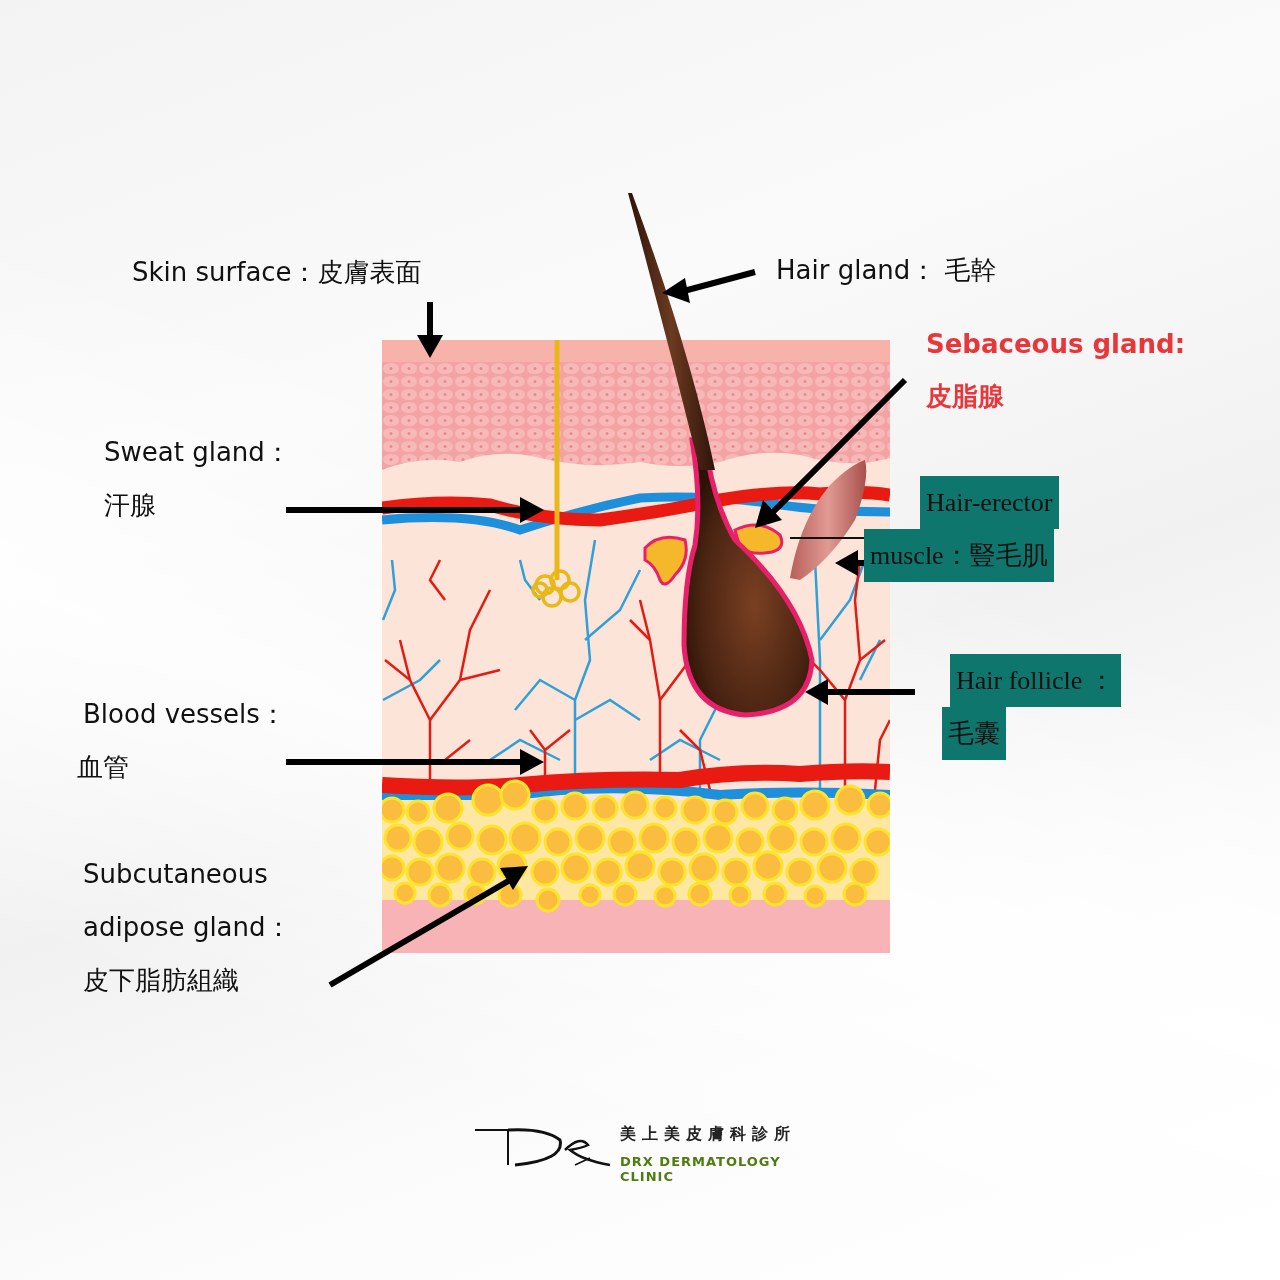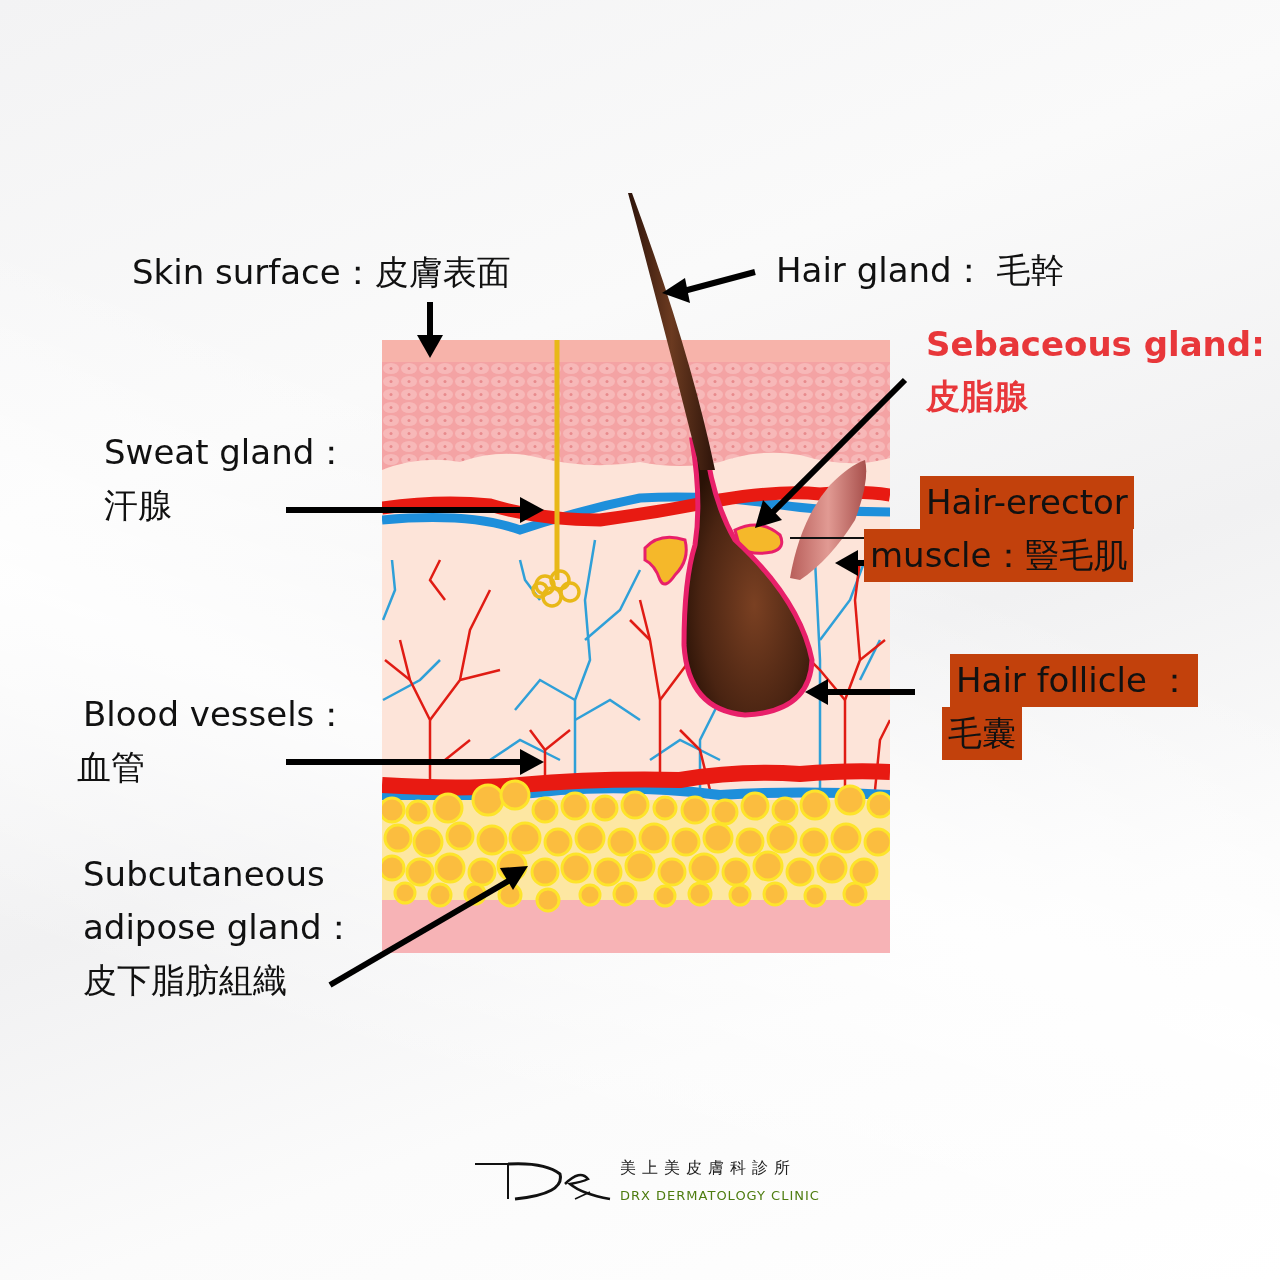--- a/index.html
+++ b/index.html
@@ -2,24 +2,24 @@
 <html><head>
 <meta charset="utf-8">
 <style>
   html,body{margin:0;padding:0;}
   body{width:1280px;height:1280px;position:relative;overflow:hidden;
     background:linear-gradient(160deg,#f3f3f4 0%,#fafafa 30%,#f1f1f2 55%,#fbfbfb 75%,#ffffff 100%);
     font-family:"DejaVu Sans","Liberation Sans",sans-serif;color:#111;}
   .bg-sheen{position:absolute;left:0;top:0;width:1280px;height:1280px;
     background:linear-gradient(200deg,rgba(255,255,255,0) 40%,rgba(255,255,255,.8) 60%,rgba(255,255,255,0) 80%);}
   svg.diagram{position:absolute;left:0;top:0;}
-  .lbl{position:absolute;font-size:34px;line-height:53px;white-space:nowrap;color:#111;}
+  .lbl{position:absolute;font-size:26px;line-height:53px;white-space:nowrap;color:#111;}
   .lbl.red{color:#e8373a;font-weight:bold;}
-  .lbl-box{background:#c2410c;padding:0 6px;}
-  .logo{position:absolute;left:470px;top:1154px;width:350px;height:60px;}
+  .lbl-box{background:#0f766e;padding:0 6px;font-family:Liberation Serif, serif;}
+  .logo{position:absolute;left:470px;top:1120px;width:350px;height:60px;font-weight:bold;}
   .logo-cn{position:absolute;left:150px;top:4px;font-size:16px;letter-spacing:6px;color:#222;}
   .logo-en{position:absolute;left:150px;top:34px;font-size:13px;letter-spacing:1px;color:#4d7c0f;font-family:"DejaVu Sans",sans-serif;}
 </style>
 </head>
 <body>
 
 <div class="bg-sheen"></div>
 
 <svg class="diagram" width="1280" height="1280" viewBox="0 0 1280 1280">
   <defs>

